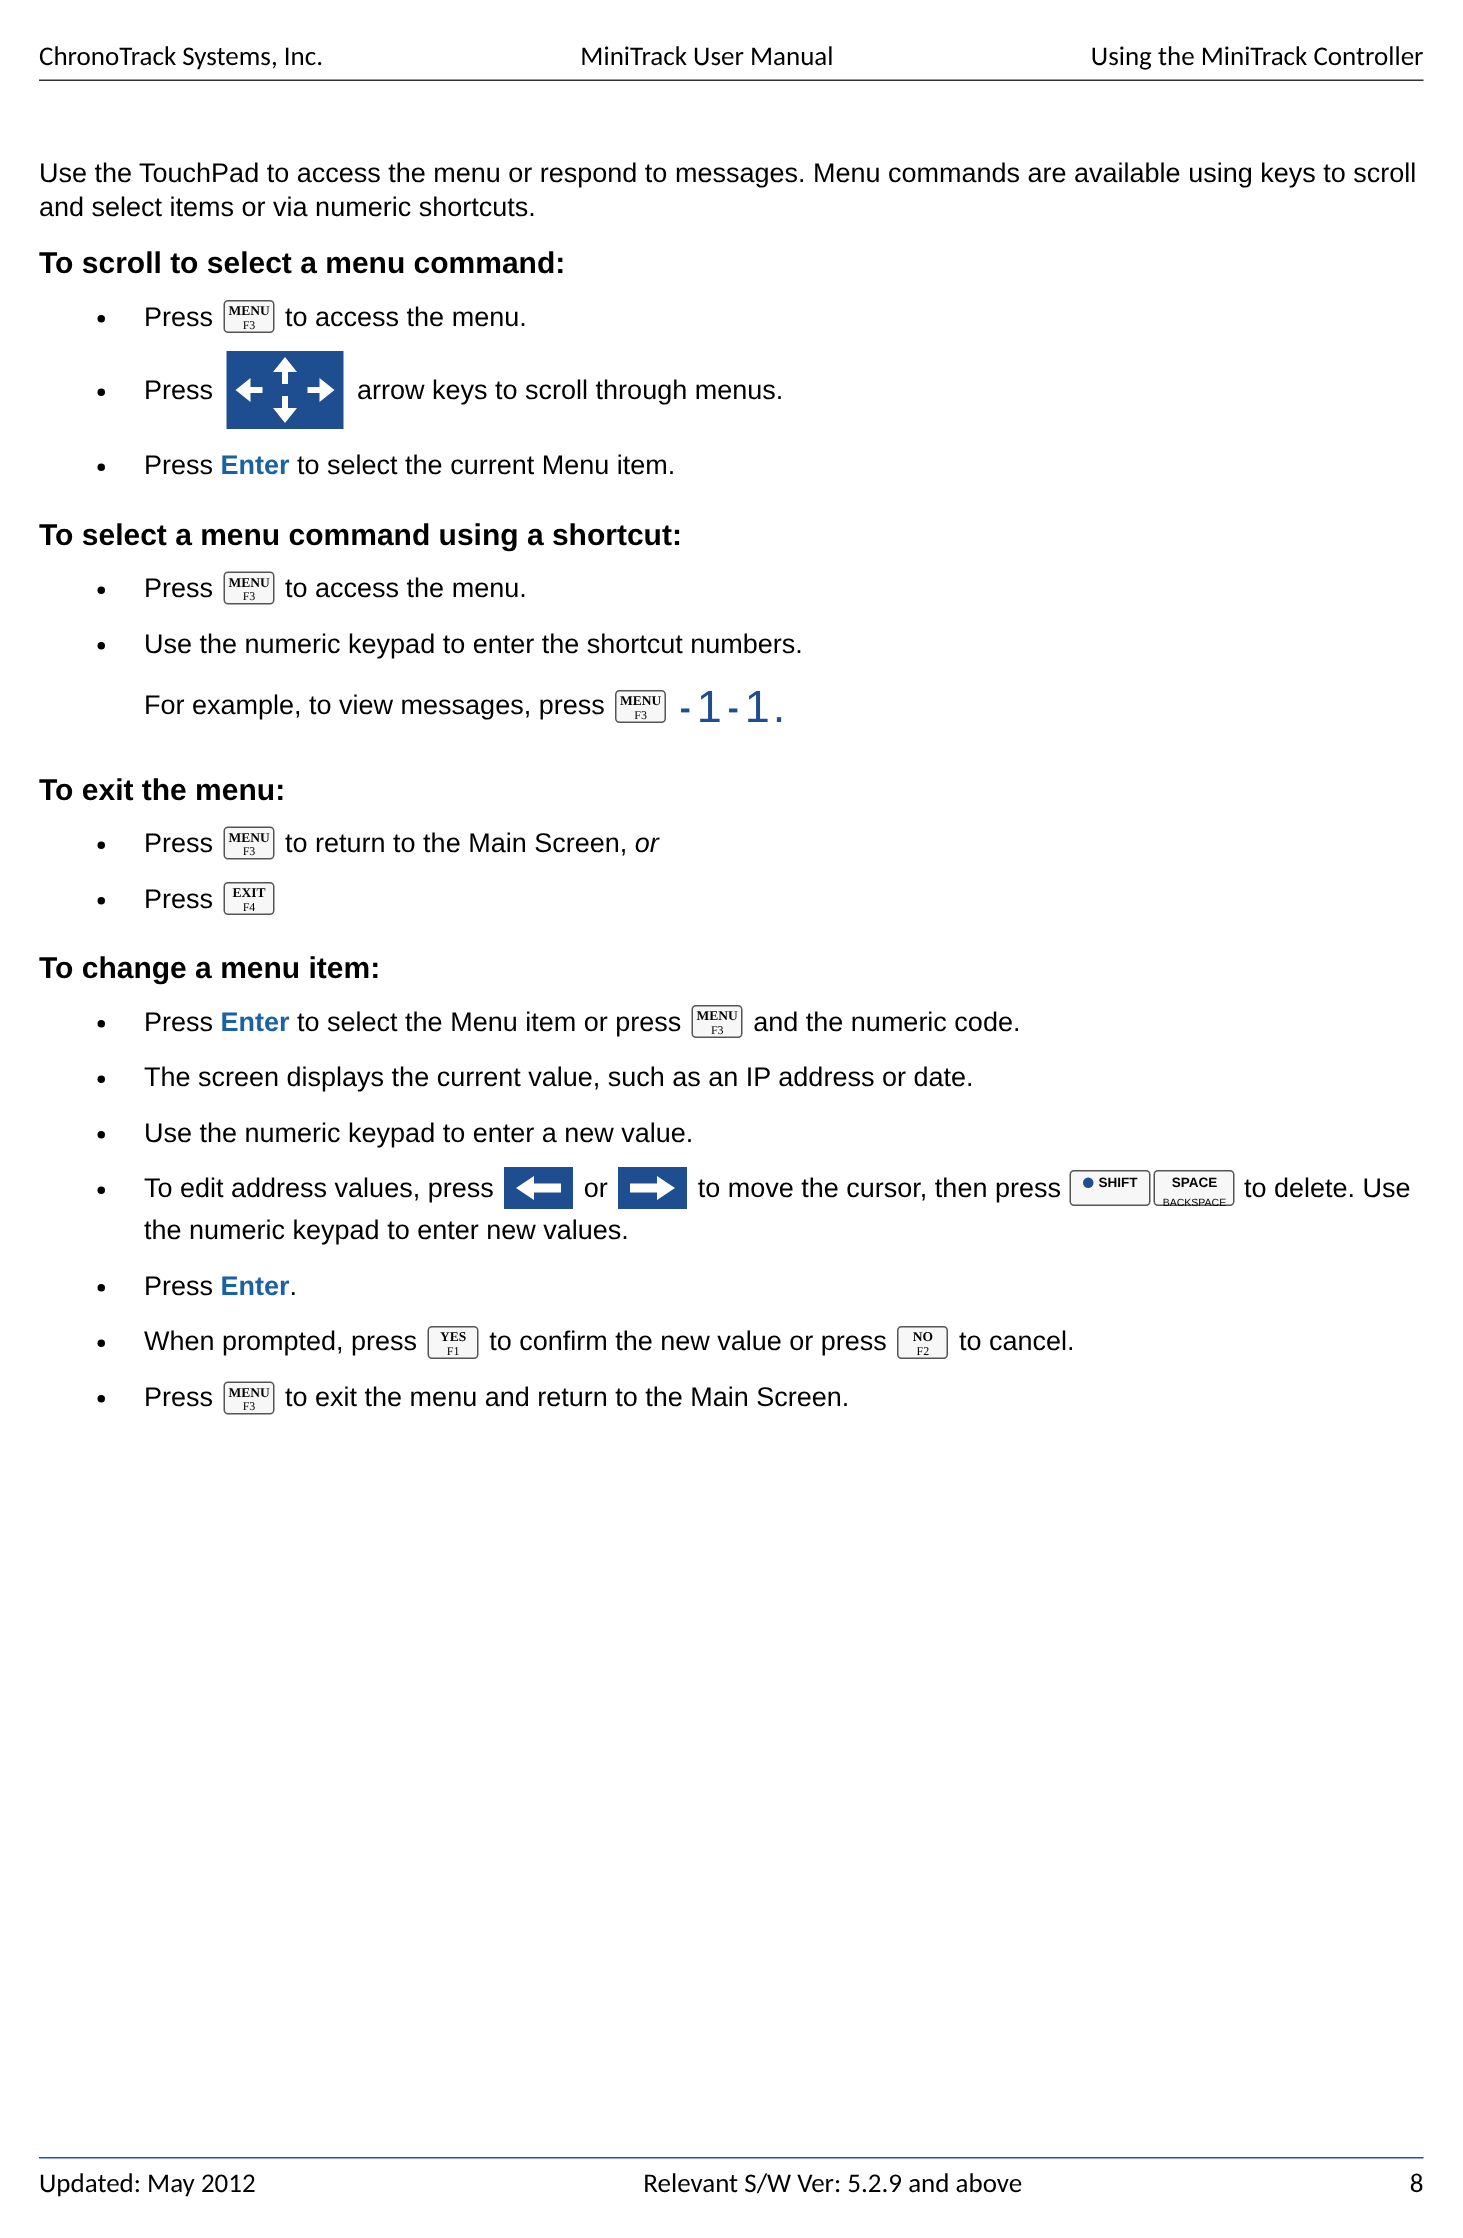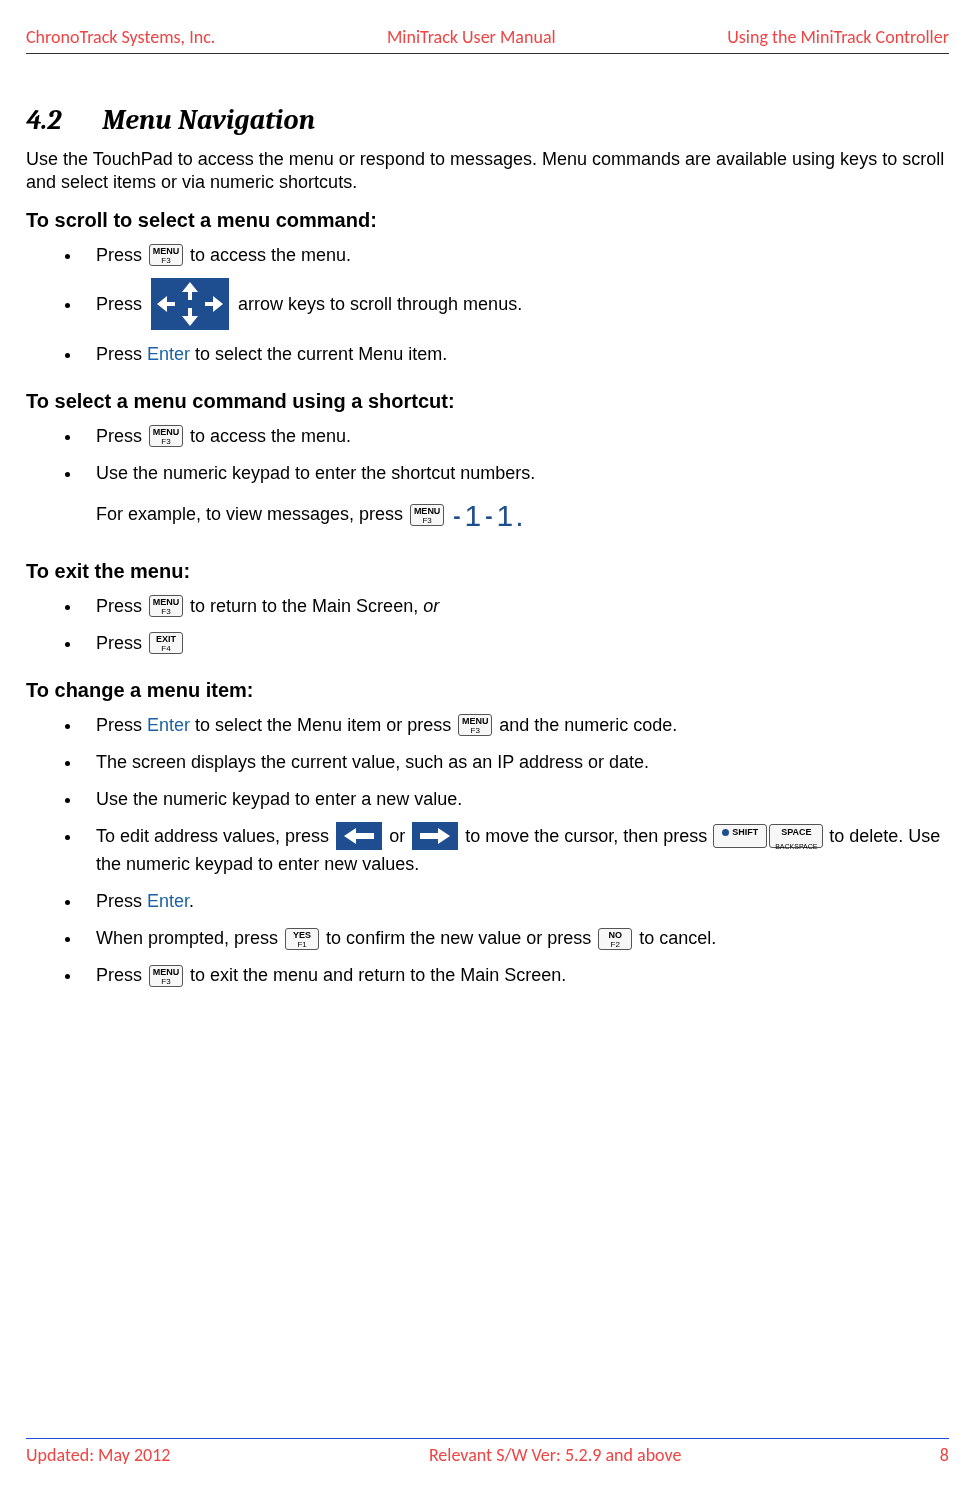--- a/index.html
+++ b/index.html
@@ -14,21 +14,21 @@
     height: 1492px;
     position: relative;
     box-sizing: border-box;
     padding: 26px 26px 0 26px;
   }
   .hdr, .ftr {
     display: flex;
     justify-content: space-between;
     font-family: Calibri, Arial, sans-serif;
     font-size: 18px;
-    color: #ef4444;
+    color: #000000;
   }
   .hdr {
     border-bottom: 1px solid #333;
     padding-bottom: 5px;
     margin-bottom: 50px;
   }
   .ftr {
     position: absolute;
     bottom: 26px;
     left: 26px;
@@ -54,30 +54,30 @@
   ul.bl > li {
     font-size: 18px;
     margin: 10px 0 10px 0;
     padding-left: 14px;
     line-height: 1.5;
   }
   ul.bl > li .sub {
     display:block;
     margin-top: 6px;
   }
-  .enter { color: #1b62a5; font-weight: normal; }
+  .enter { color: #1b62a5; font-weight: bold; }
   .kbtn {
     display: inline-block;
     vertical-align: middle;
     border: 1px solid #555;
     border-radius: 3px;
     background: #f7f7f7;
     font-size: 10px;
     text-align: center;
-    font-family: Liberation Sans, sans-serif;
+    font-family: Liberation Serif, serif;
     line-height: 1;
     box-sizing: border-box;
     padding: 2px 0 1px 0;
     margin: 0 2px;
     position: relative;
     top: -1px;
   }
   .kbtn .top { font-size: 9px; font-weight: bold; display:block; }
   .kbtn .bot { font-size: 8px; display:block; margin-top:1px; }
   .kbtn.sm { width: 34px; height: 22px; }
@@ -136,24 +136,20 @@
 <body>
 
 <div class="page">
 
   <div class="hdr">
     <span>ChronoTrack Systems, Inc.</span>
     <span>MiniTrack User Manual</span>
     <span>Using the MiniTrack Controller</span>
   </div>
 
-  <h2 class="section">
-    <span class="num">4.2</span>
-    <span>Menu Navigation</span>
-  </h2>
 
   <p class="body">Use the TouchPad to access the menu or respond to messages.  Menu commands are available using keys to scroll and select items or via numeric shortcuts.</p>
 
   <p class="lead">To scroll to select a menu command:</p>
   <ul class="bl">
     <li>
       <span>Press </span>
       <span class="kbtn sm"><span class="top">MENU</span><span class="bot">F3</span></span>
       <span> to access the menu.</span>
     </li>

